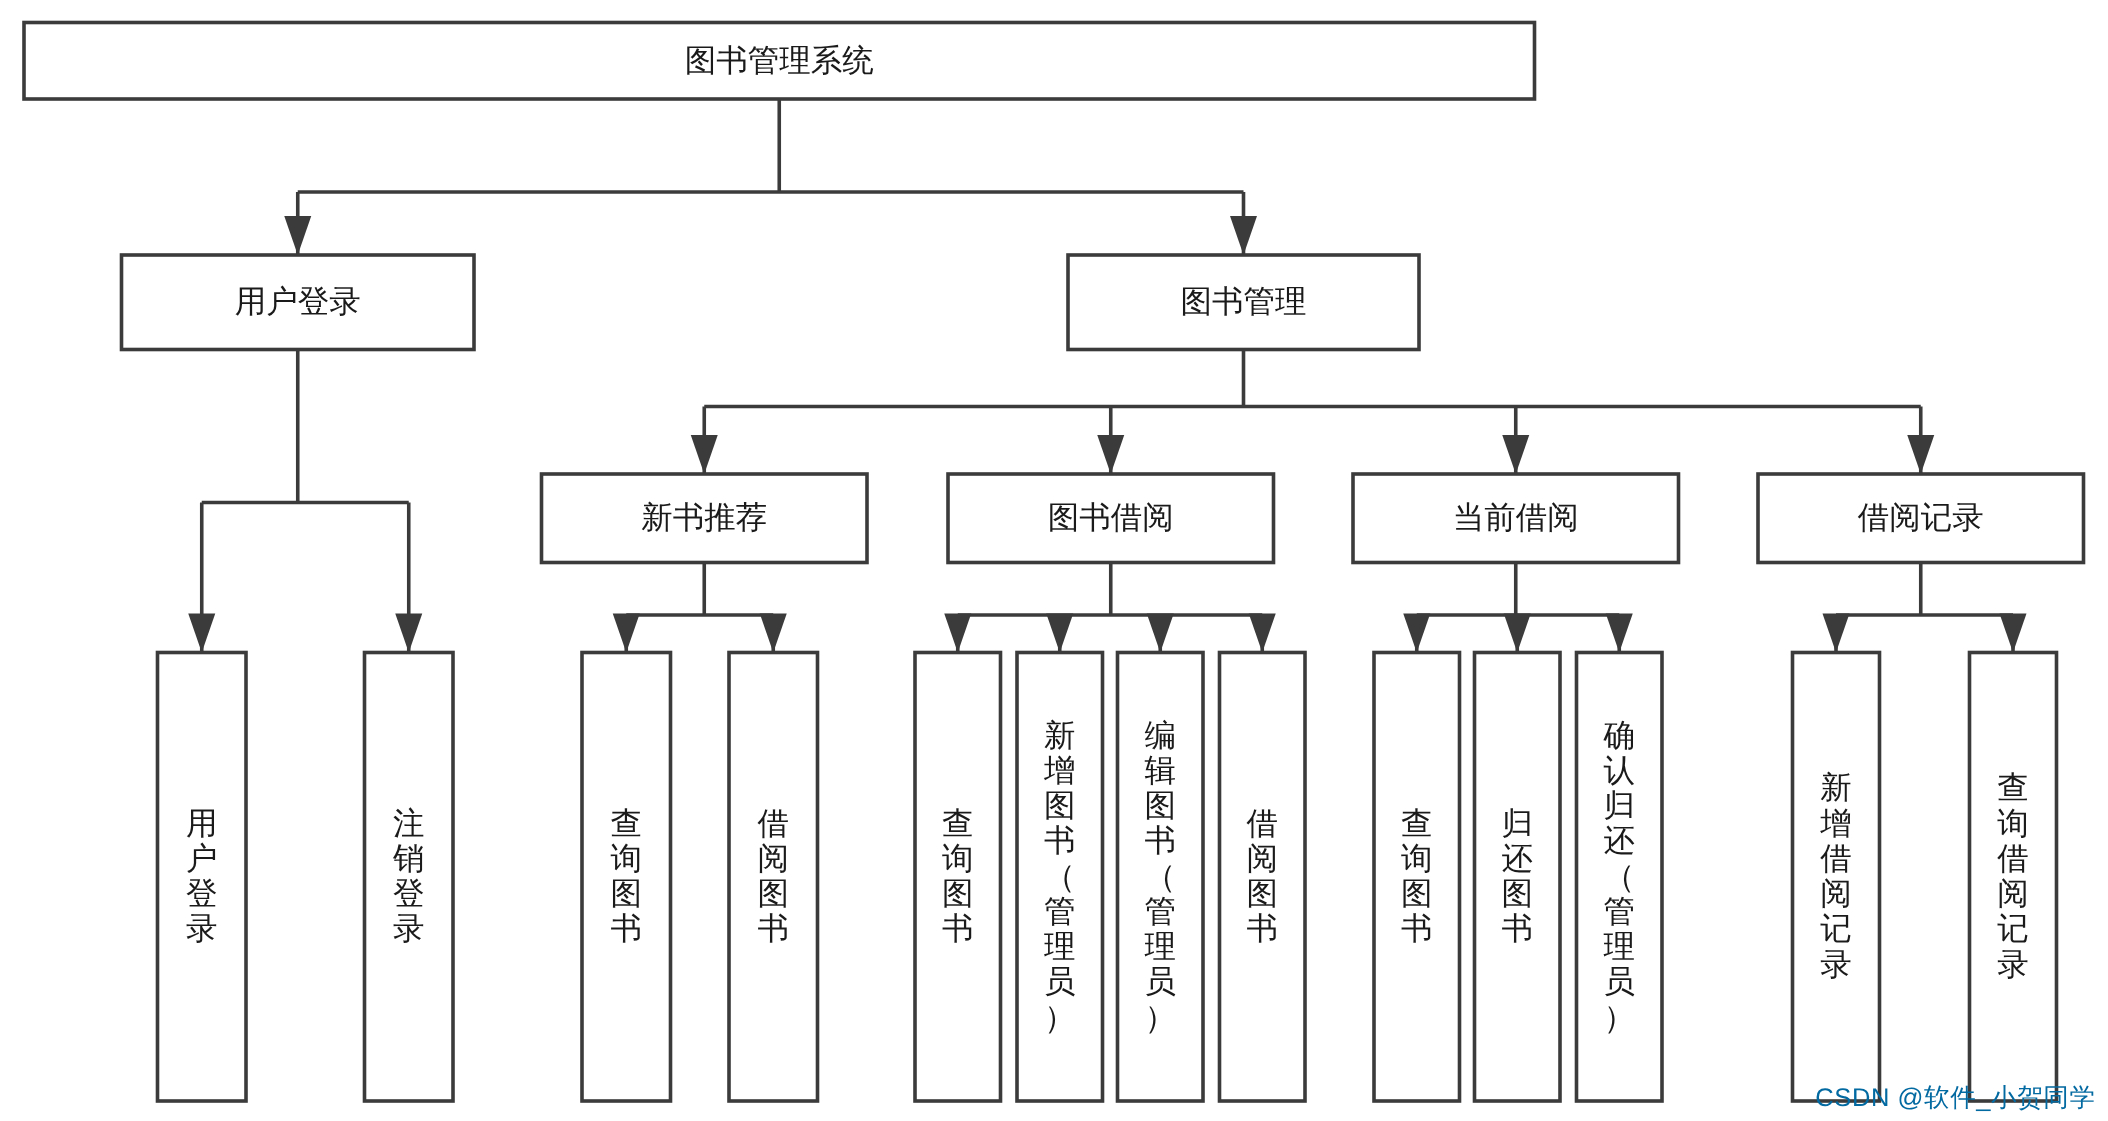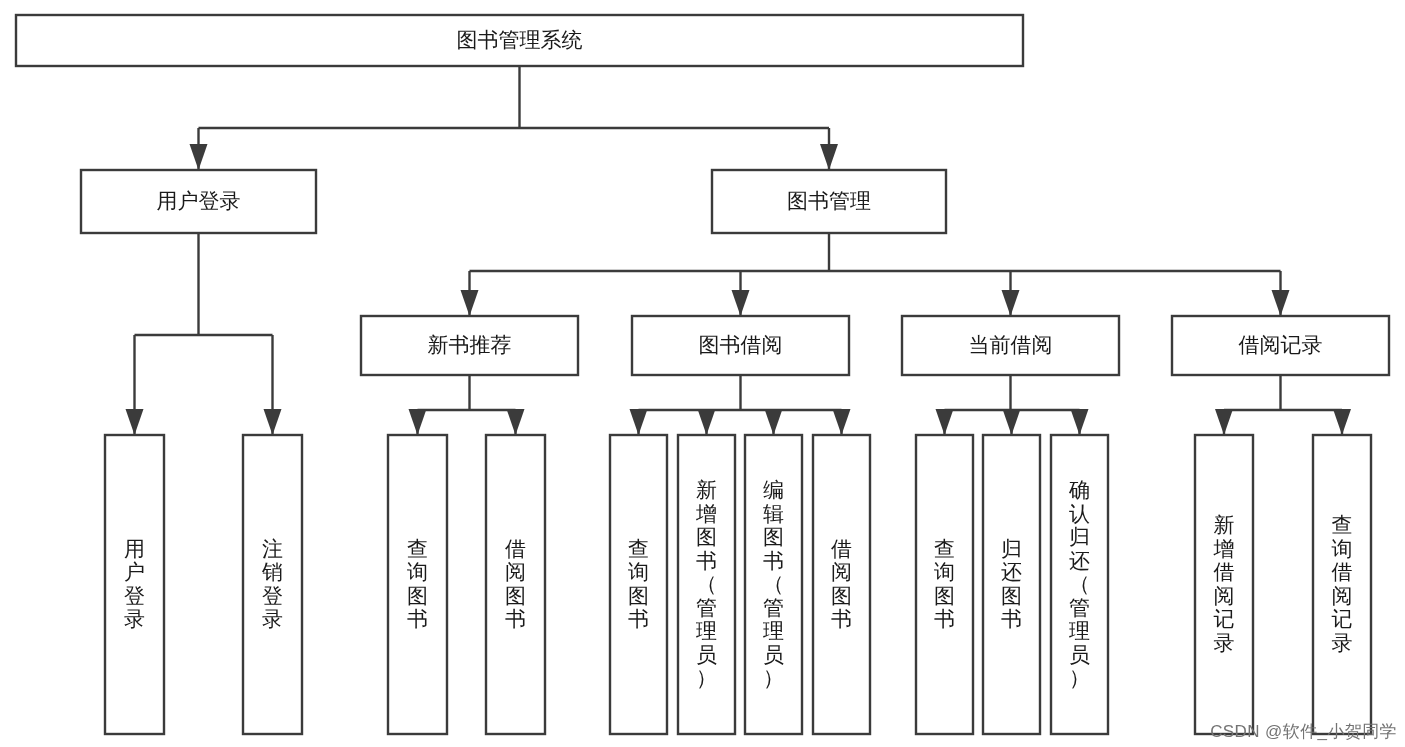--- a/index.html
+++ b/index.html
@@ -48,21 +48,21 @@
     font-size: 21px;
     fill: #1a1a1a;
     text-anchor: middle;
   }
   .watermark-text {
     position: absolute;
     right: 8px;
     bottom: 4px;
     font-family: "Liberation Sans", "DejaVu Sans", sans-serif;
     font-size: 17px;
-    color: #737373;
+    color: #0369a1;
     white-space: nowrap;
     letter-spacing: 0.4px;
     user-select: none;
   }
 </style>
 </head>
 <body>
 
 <svg id="diagram-root" viewBox="0 0 1405 747">
   <g id="edges-layer">

